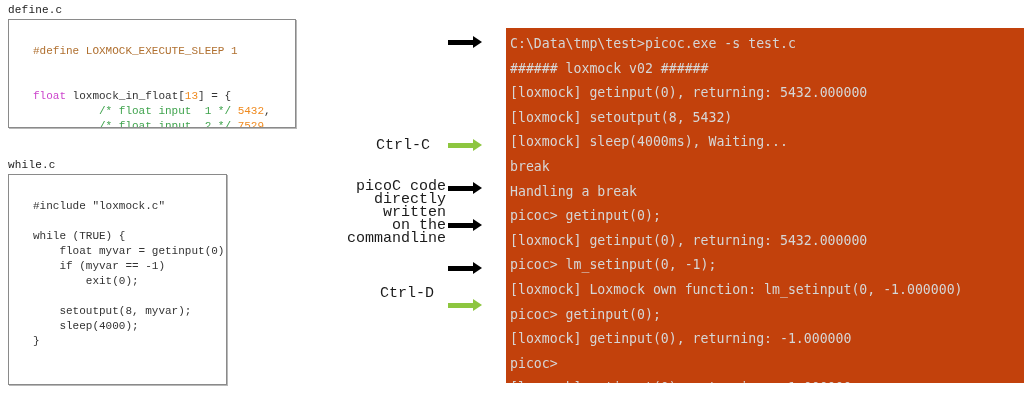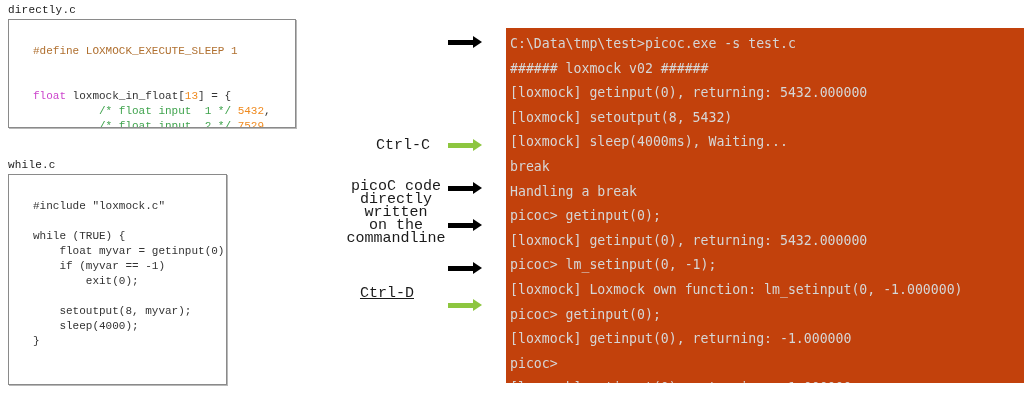--- a/index.html
+++ b/index.html
@@ -101,41 +101,41 @@
     border-bottom: 6px solid transparent;
   }
   .arrow.black .shaft { background: #000000; }
   .arrow.black .head  { border-left: 9px solid #000000; }
   .arrow.green .shaft { background: #8dc63f; }
   .arrow.green .head  { border-left: 9px solid #8dc63f; }
 </style>
 </head>
 <body>
 
-<div class="file-caption" style="left:8px; top:4px;">directly.c</div>
+<div class="file-caption" style="left:8px; top:4px;">define.c</div>
 
 <div class="code-box" style="left:8px; top:19px; width:288px; height:109px;">
   <pre class="code-pre" id="loxmock-code"><span style="display: block; min-height: 15px;"><span class="tok-macro">#define LOXMOCK_EXECUTE_SLEEP 1</span></span><span style="display: block; min-height: 15px;"> </span><span style="display: block; min-height: 15px;"> </span><span style="display: block; min-height: 15px;"><span class="tok-kw">float</span><span class="tok-ident"> loxmock_in_float[</span><span class="tok-num">13</span><span class="tok-punct">] = {</span></span><span style="display: block; min-height: 15px;"><span class="tok-comment">          /* float input  1 */ </span><span class="tok-num">5432</span><span class="tok-punct">,</span></span><span style="display: block; min-height: 15px;"><span class="tok-comment">          /* float input  2 */ </span><span class="tok-num">7529</span><span class="tok-punct">,</span></span></pre>
 </div>
 
 <div class="file-caption" style="left:8px; top:159px;">while.c</div>
 
 <div class="code-box" style="left:8px; top:174px; width:219px; height:211px;">
   <pre class="code-pre" id="test-code"><span style="display: block; min-height: 15px;">#include "loxmock.c"</span><span style="display: block; min-height: 15px;"> </span><span style="display: block; min-height: 15px;">while (TRUE) {</span><span style="display: block; min-height: 15px;">    float myvar = getinput(0);</span><span style="display: block; min-height: 15px;">    if (myvar == -1)</span><span style="display: block; min-height: 15px;">        exit(0);</span><span style="display: block; min-height: 15px;"> </span><span style="display: block; min-height: 15px;">    setoutput(8, myvar);</span><span style="display: block; min-height: 15px;">    sleep(4000);</span><span style="display: block; min-height: 15px;">}</span></pre>
 </div>
 
 <div class="anno-label" style="left:360px; top:139px; width:86px;">Ctrl-C</div>
 
-<div class="anno-label" style="left:346px; top:180px; width:100px;">picoC code
+<div class="anno-label" style="left:346px; top:180px; width:100px;text-align:right;">picoC code
 directly
 written
 on the
 commandline</div>
 
-<div class="anno-label" style="left:344px; top:287px; width:86px;text-decoration:underline;">Ctrl-D</div>
+<div class="anno-label" style="left:364px; top:287px; width:86px;">Ctrl-D</div>
 
 <div class="arrow black" style="left:448px; top:36px; width:34px;">
   <div class="shaft" style="width:25px;"></div>
   <div class="head" style="left:25px;"></div>
 </div>
 
 <div class="arrow green" style="left:448px; top:139px; width:34px;">
   <div class="shaft" style="width:25px;"></div>
   <div class="head" style="left:25px;"></div>
 </div>

